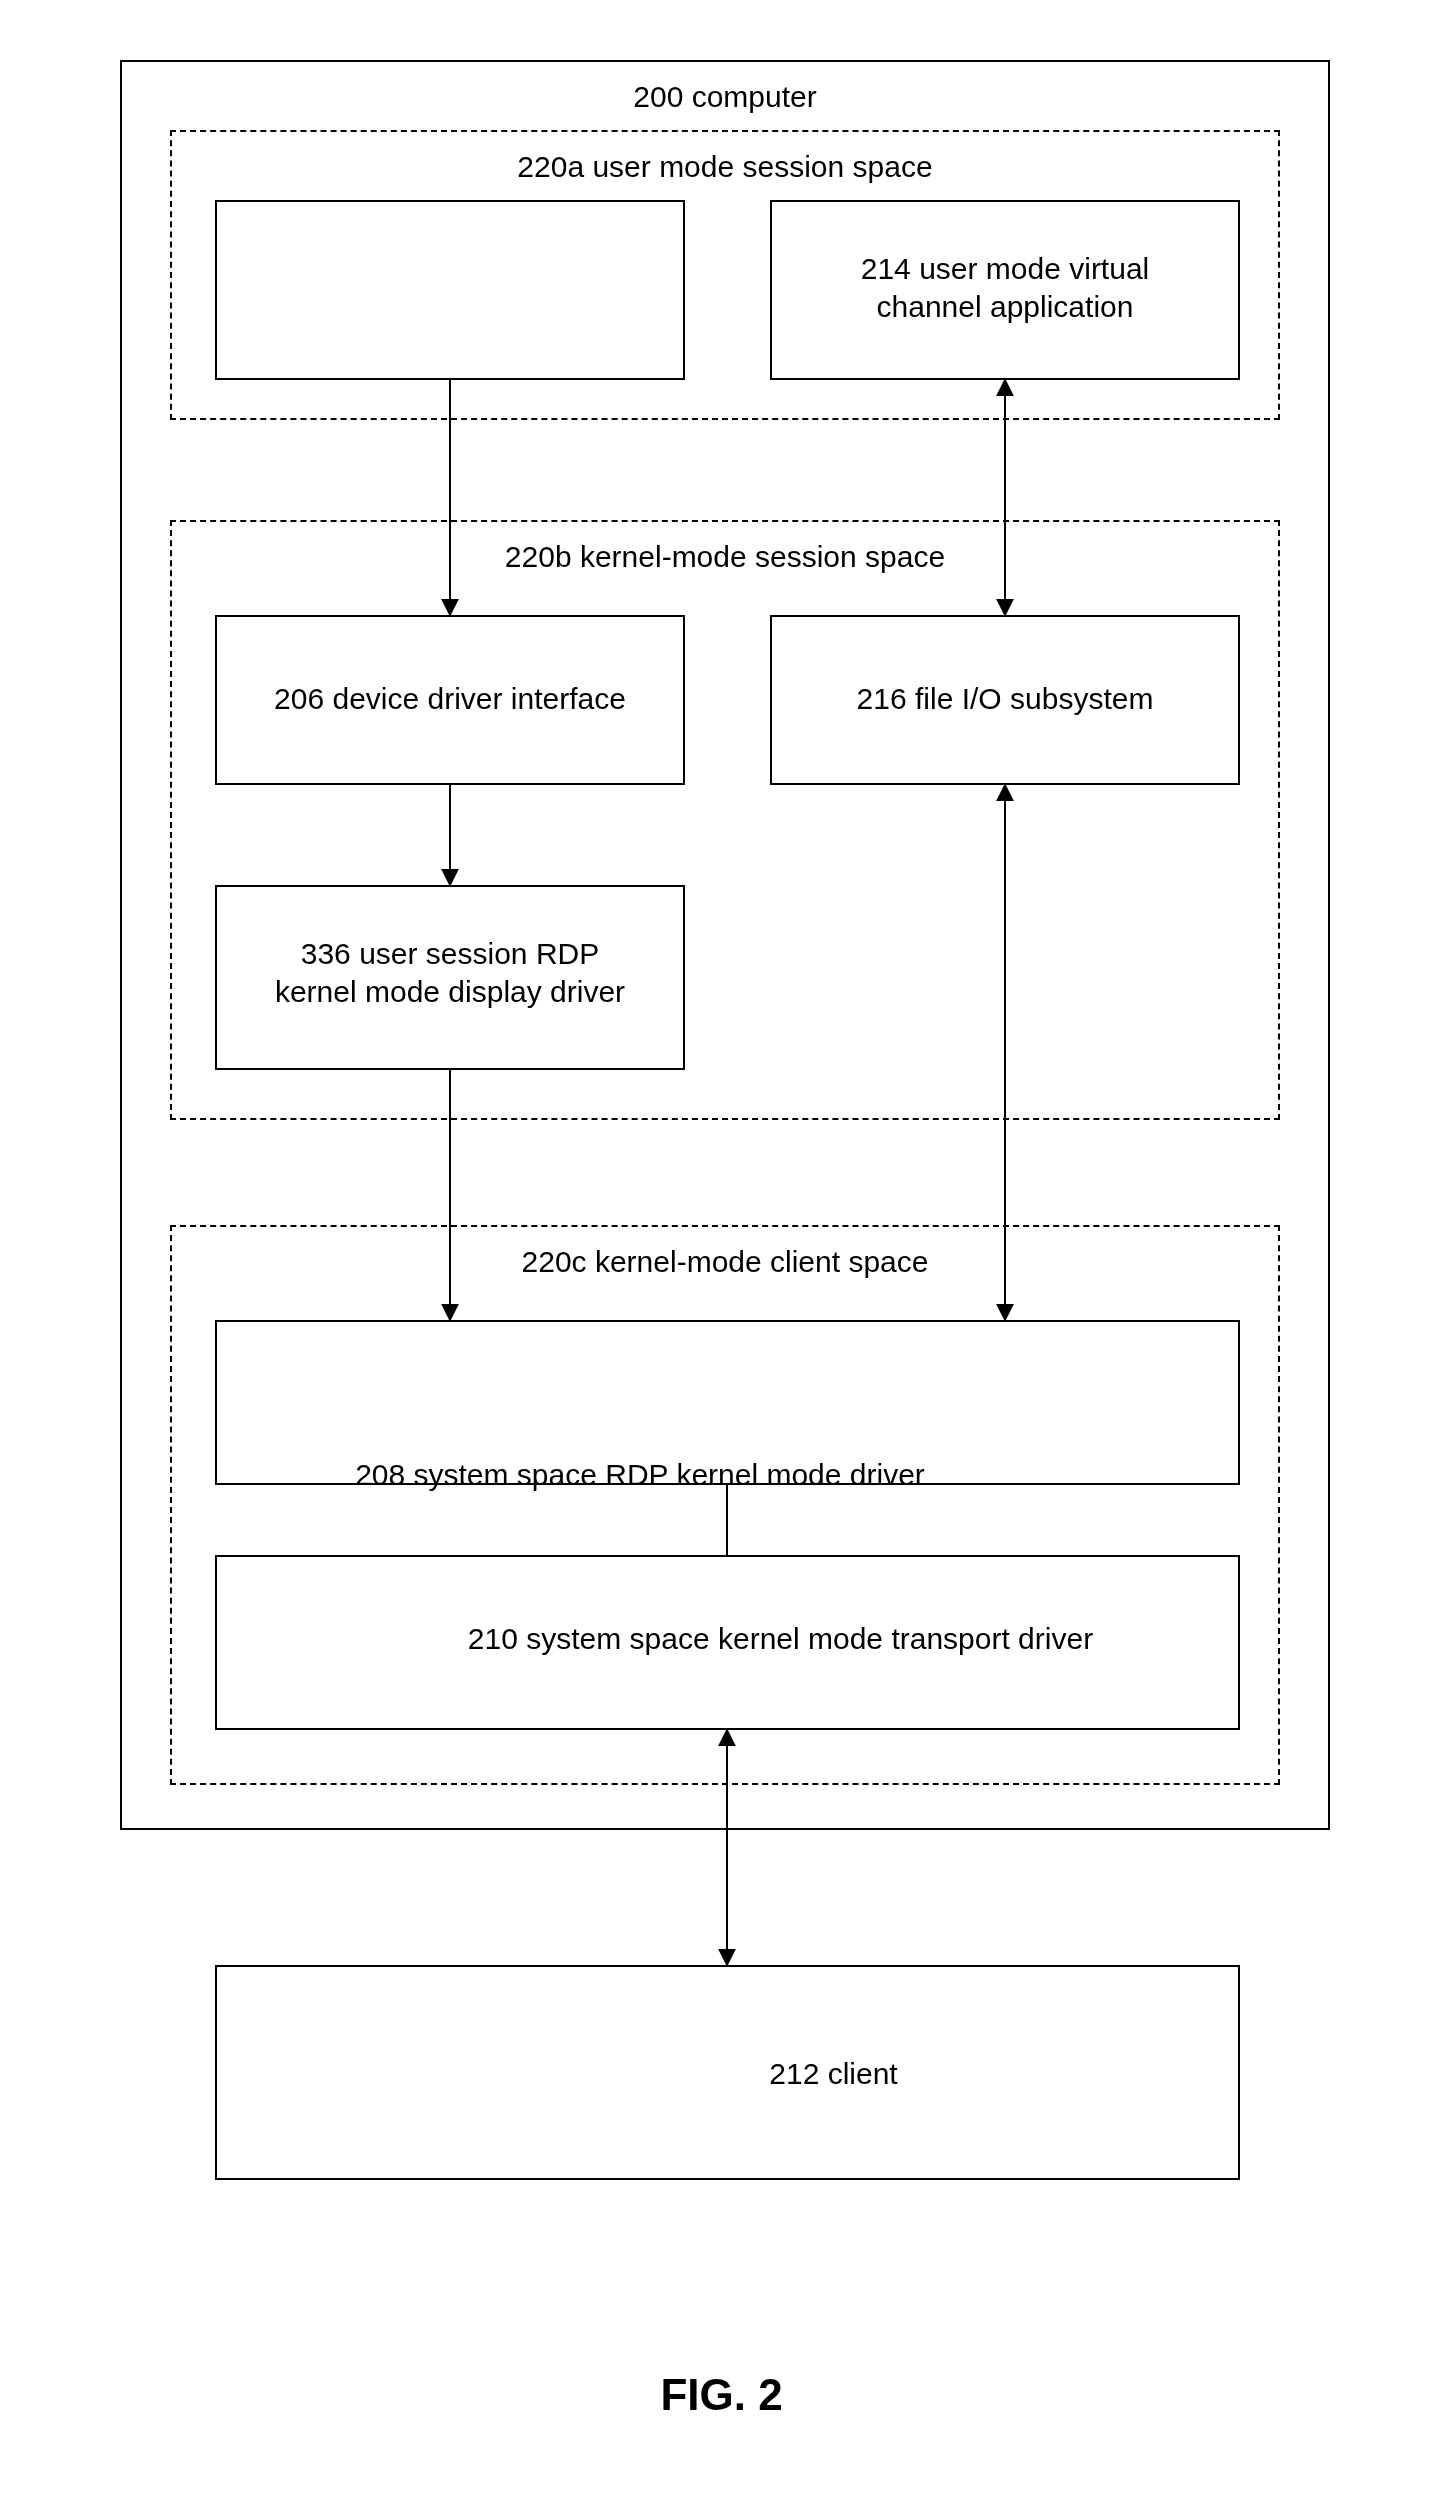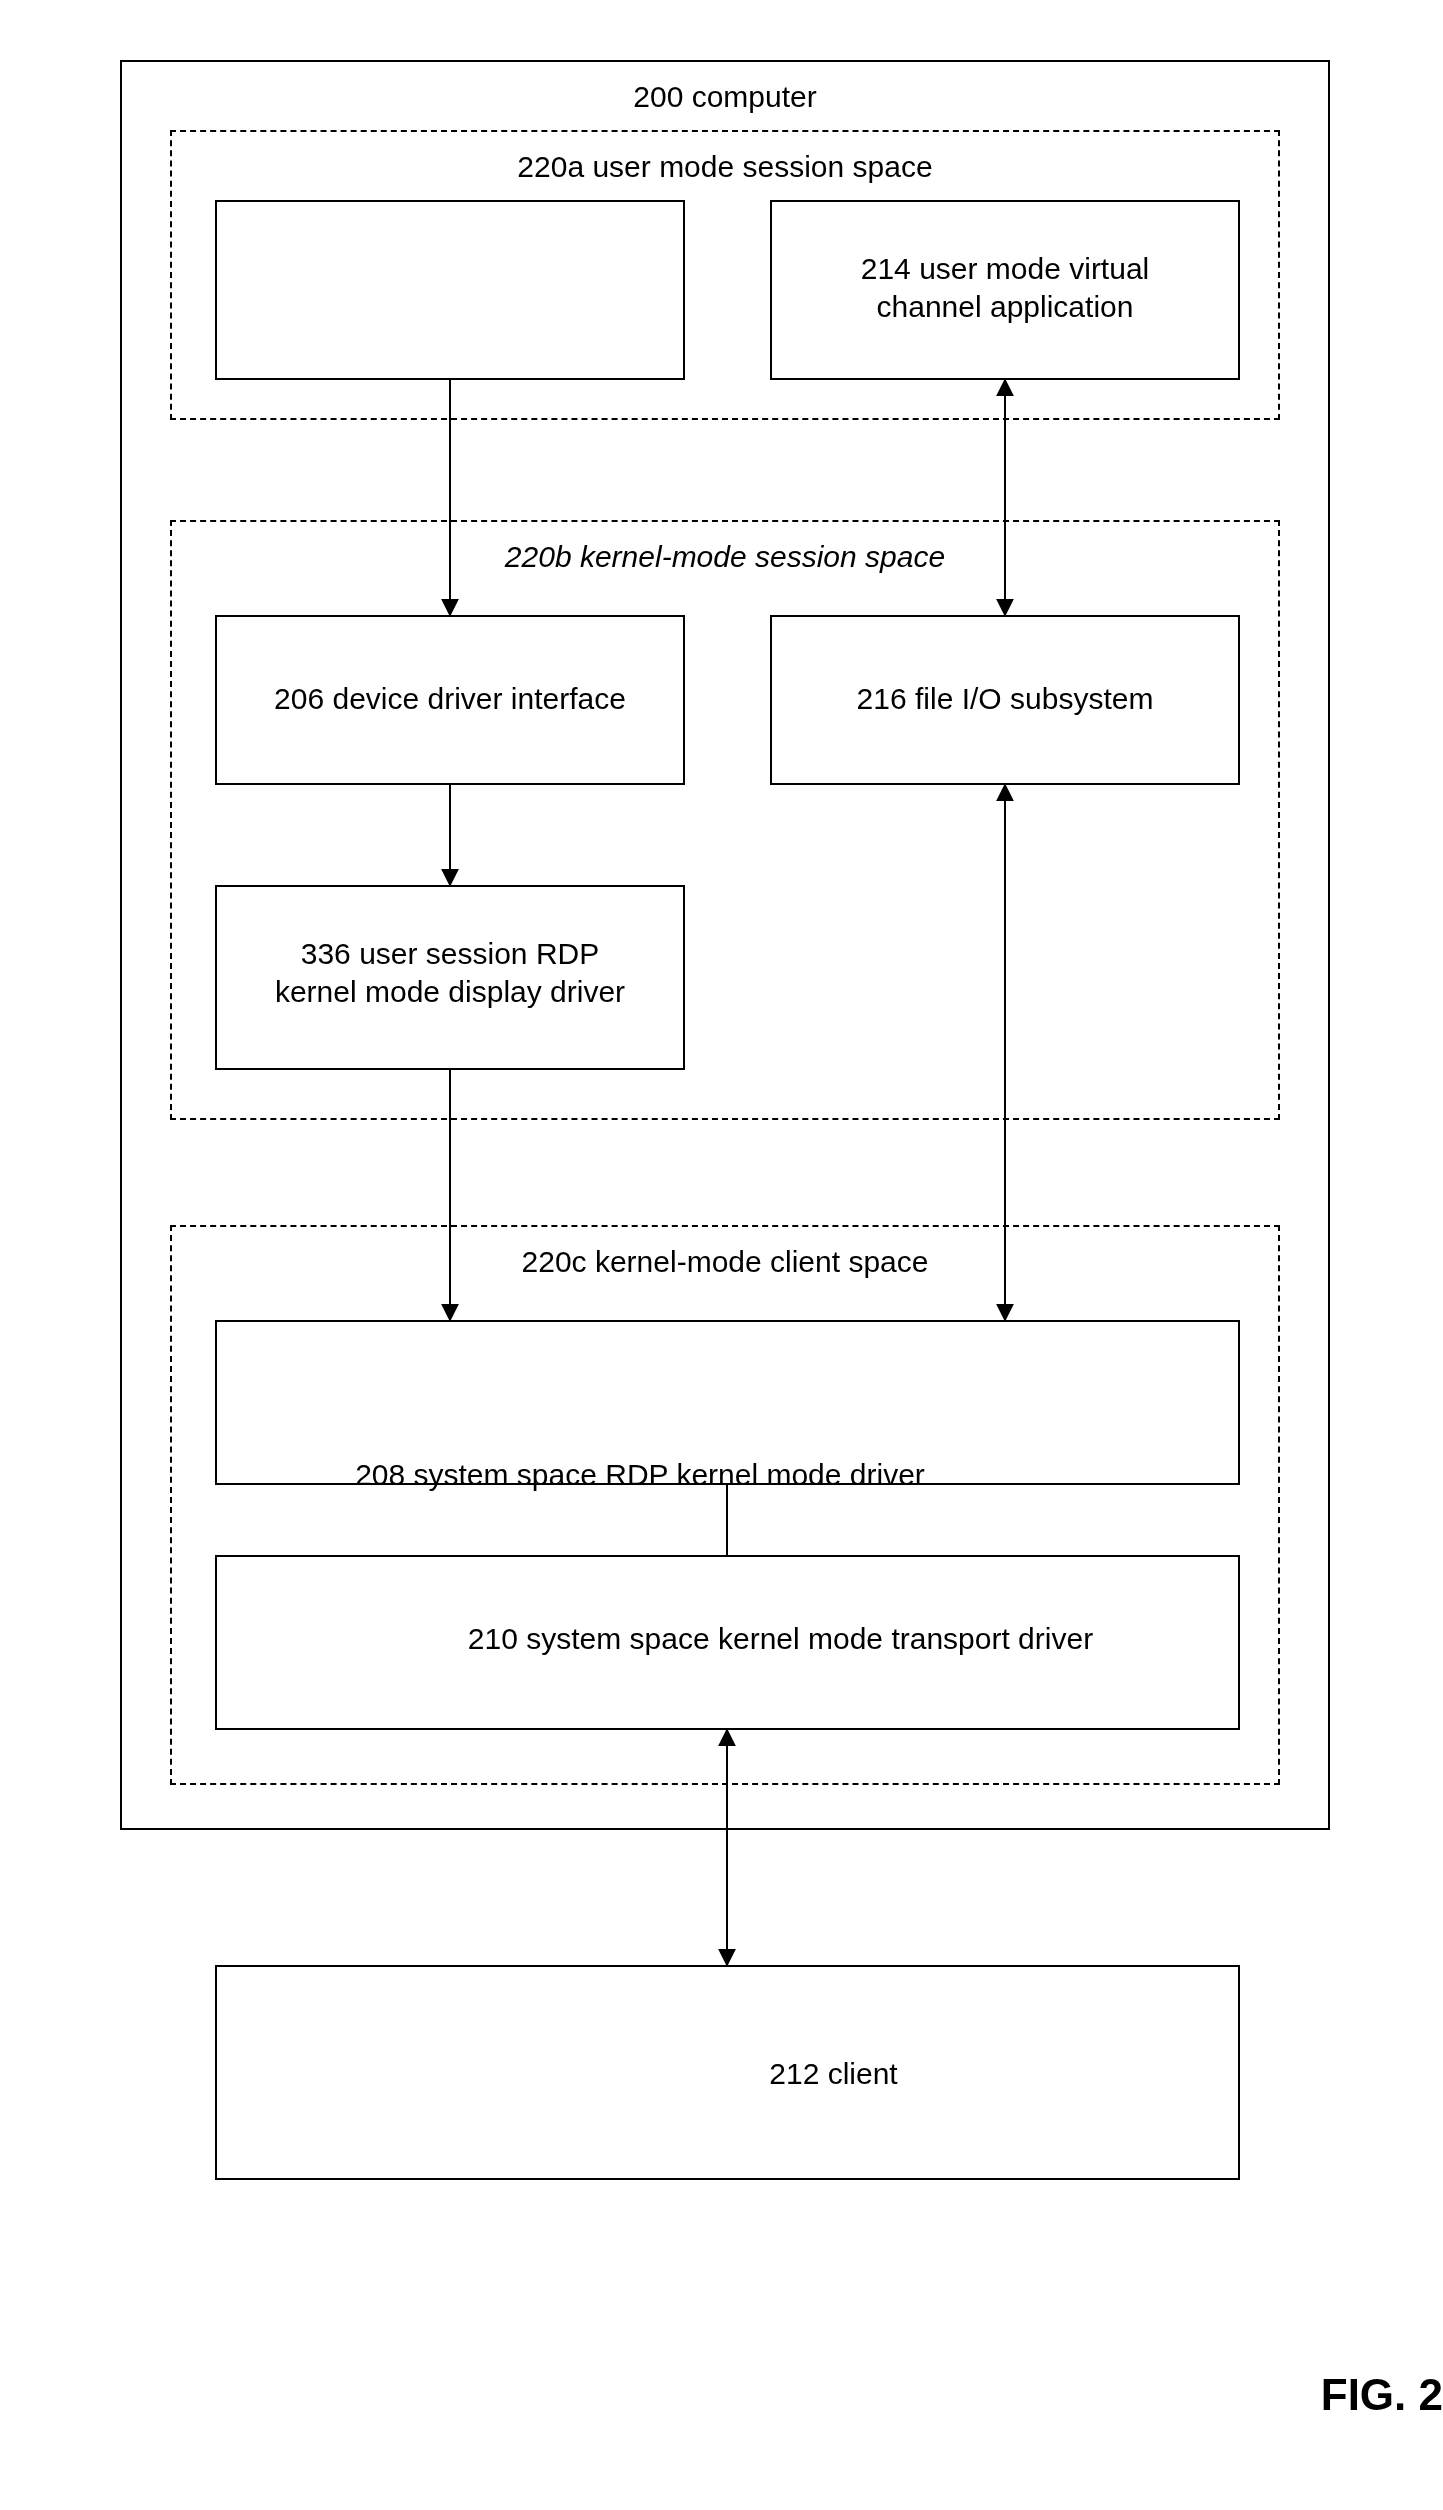--- a/index.html
+++ b/index.html
@@ -60,21 +60,21 @@
   <div class="box-dashed" style="left:170px; top:130px; width:1110px; height:290px;"></div>
   <div class="label" style="left:170px; top:148px; width:1110px;">220a user mode session space</div>
 
   <div class="box-solid" style="left:215px; top:200px; width:470px; height:180px;"></div>
 
   <div class="box-solid" style="left:770px; top:200px; width:470px; height:180px;"></div>
   <div class="label" style="left:770px; top:250px; width:470px;">214 user mode virtual
 channel application</div>
 
   <div class="box-dashed" style="left:170px; top:520px; width:1110px; height:600px;"></div>
-  <div class="label" style="left:170px; top:538px; width:1110px;font-style:italic;">220b kernel-mode session space</div>
+  <div class="label" style="left:170px; top:538px; width:1110px;">220b kernel-mode session space</div>
 
   <div class="box-solid" style="left:215px; top:615px; width:470px; height:170px;"></div>
   <div class="label" style="left:215px; top:680px; width:470px;">206 device driver interface</div>
 
   <div class="box-solid" style="left:770px; top:615px; width:470px; height:170px;"></div>
   <div class="label" style="left:770px; top:680px; width:470px;">216 file I/O subsystem</div>
 
   <div class="box-solid" style="left:215px; top:885px; width:470px; height:185px;"></div>
   <div class="label" style="left:215px; top:935px; width:470px;">336 user session RDP
 kernel mode display driver</div>
@@ -84,21 +84,21 @@
 
   <div class="box-solid" style="left:215px; top:1320px; width:1025px; height:165px;"></div>
   <div class="label" style="left:215px; top:1456px; width:850px;">208 system space RDP kernel mode driver</div>
 
   <div class="box-solid" style="left:215px; top:1555px; width:1025px; height:175px;"></div>
   <div class="label" style="left:215px; top:1620px; width:1131px;">210 system space kernel mode transport driver</div>
 
   <div class="box-solid" style="left:215px; top:1965px; width:1025px; height:215px;"></div>
   <div class="label" style="left:215px; top:2055px; width:1237px;">212 client</div>
 
-  <div class="fig-label" style="left:0px; top:2370px; width:1443px;text-align:right;">FIG. 2</div>
+  <div class="fig-label" style="left:0px; top:2370px; width:1443px;">FIG. 2</div>
 
   <svg class="connectors" width="1443" height="2510">
     <defs>
       <marker id="arrow" viewBox="0 0 10 10" refX="9" refY="5" markerWidth="9" markerHeight="9" orient="auto-start-reverse">
         <path d="M 0 0 L 10 5 L 0 10 z" fill="#000"></path>
       </marker>
     </defs>
 
     <line x1="450" y1="380" x2="450" y2="615" stroke="#000" stroke-width="2" marker-end="url(#arrow)"></line>
 

